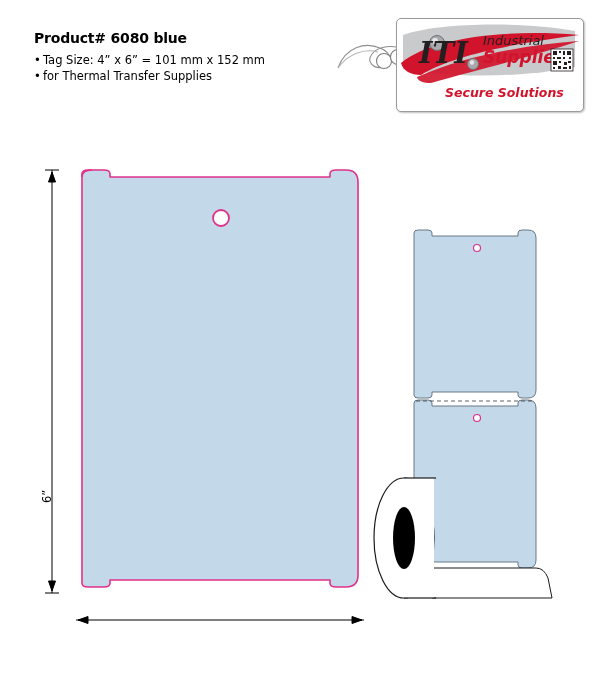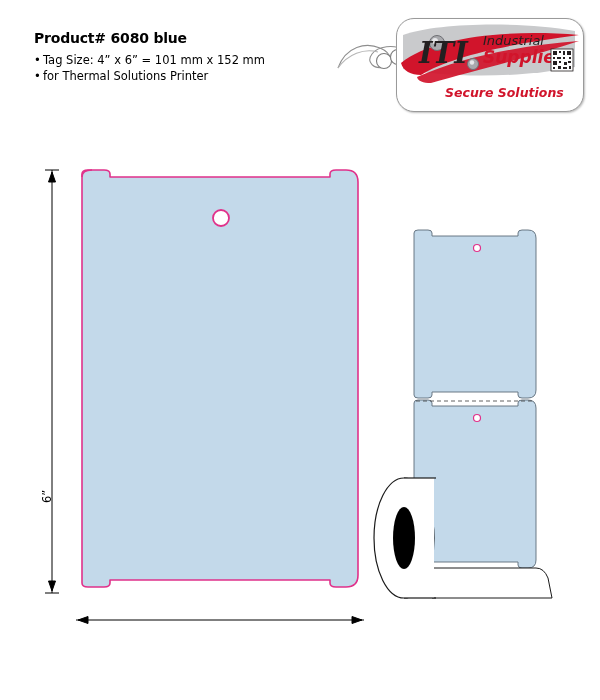--- a/index.html
+++ b/index.html
@@ -48,21 +48,21 @@
   }
 
   
   #logo-box {
     position: absolute;
     left: 396px;
     top: 18px;
     width: 186px;
     height: 92px;
     border: 1px solid #9a9a9a;
-    border-radius: 18px;
+    border-radius: 5px;
     background: #ffffff;
     box-shadow: 1px 1px 2px rgba(0,0,0,0.25);
     overflow: hidden;
   }
   #logo-svg { position: absolute; left: 0; top: 0; }
 
   
   #clip-art { position: absolute; left: 336px; top: 34px; }
 
   
@@ -86,21 +86,21 @@
 
 <div id="header">
 
   <div id="product-title">Product# 6080 blue</div>
 
   <div id="spec-list">
     <div class="spec-line">
       <span class="bullet">•</span><span>Tag Size: 4” x 6” = 101 mm x 152 mm</span>
     </div>
     <div class="spec-line">
-      <span class="bullet">•</span><span>for Thermal Solutions Printer</span>
+      <span class="bullet">•</span><span>for Thermal Transfer Supplies</span>
     </div>
   </div>
 
   <svg id="clip-art" width="70" height="45" viewBox="0 0 70 45">
     <path d="M2 34 C 10 12, 30 8, 44 14 C 56 19, 58 30, 48 33 C 38 36, 30 28, 36 20 C 42 12, 58 10, 68 16" fill="none" stroke="#8e8e8e" stroke-width="1.1"></path>
     <path d="M2 34 C 12 20, 28 14, 42 18" fill="none" stroke="#b5b5b5" stroke-width="1.1"></path>
     <circle cx="48" cy="27" r="7.5" fill="#ffffff" stroke="#7d7d7d" stroke-width="1.1"></circle>
     <circle cx="62" cy="23" r="7.5" fill="#ffffff" stroke="#7d7d7d" stroke-width="1.1"></circle>
   </svg>
 

